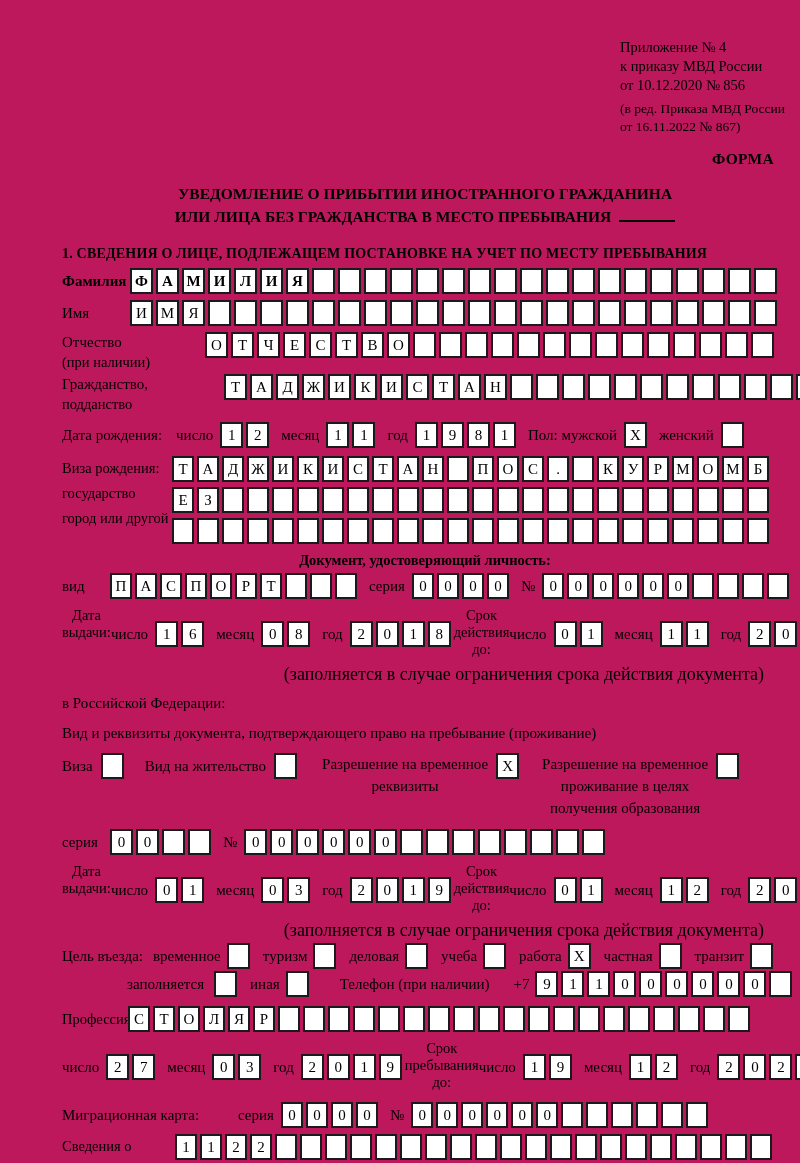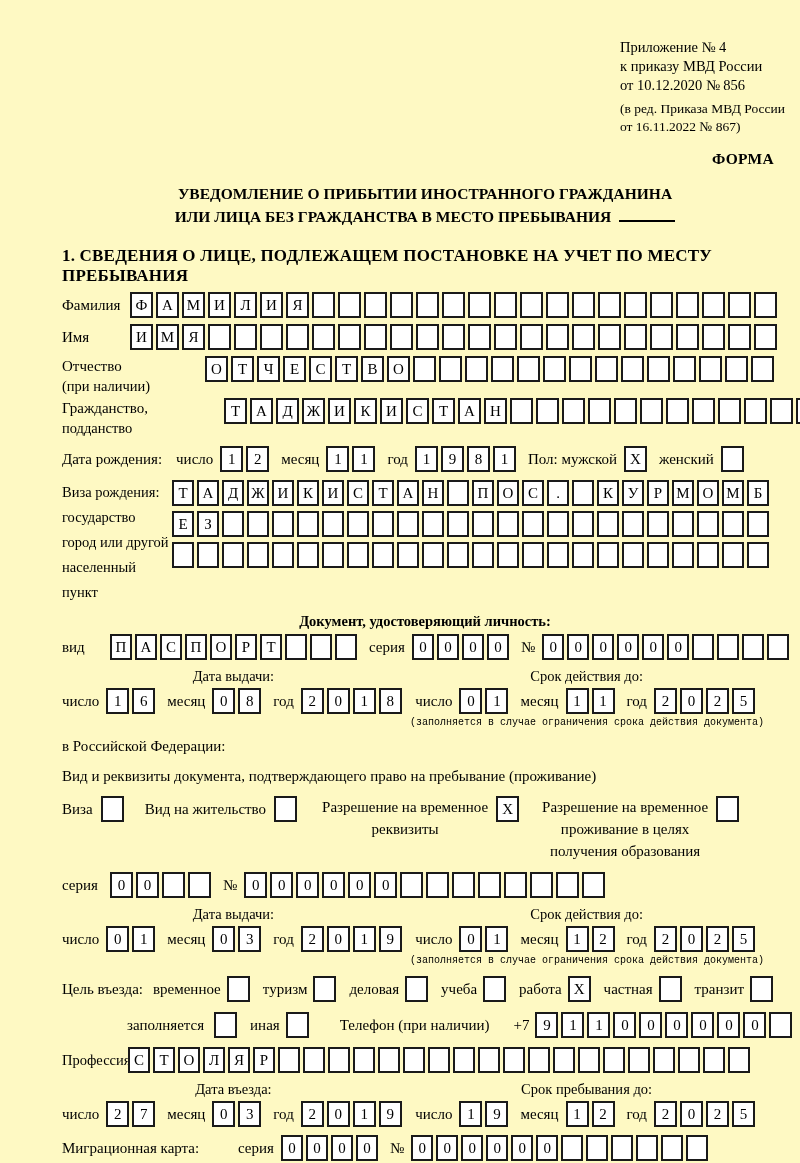--- a/index.html
+++ b/index.html
@@ -1,59 +1,59 @@
 <!DOCTYPE html>
 <html><head>
 <meta charset="utf-8">
 <style>
   html,body { margin:0; padding:0; background:#888; }
   .page {
-    width:800px; height:1163px; background:#fef9c3; color:#000;
+    width:800px; height:1163px; background:#be185d; color:#000;
     font-family:"Liberation Serif", serif;
     box-sizing:border-box; padding:38px 12px 0 62px;
     position:relative; overflow:hidden;
   }
   
   .approval { margin-left:558px; font-size:14.5px; line-height:19px; }
   .approval-sub { margin-left:558px; font-size:13.5px; line-height:18px; margin-top:5px; }
   .form-word { text-align:right; padding-right:14px; font-weight:bold; font-size:15.5px; margin-top:14px; letter-spacing:.3px; }
   .title { text-align:center; font-weight:bold; font-size:15.5px; line-height:23px; margin-top:14px; }
   .blank-line { display:inline-block; width:56px; border-bottom:2px solid #000; height:14px; margin-left:8px; }
-  .sec-heading { font-weight:bold; font-size:17px; margin-top:18px; letter-spacing:.2px; }
+  .sec-heading { font-weight:bold; font-size:14px; margin-top:18px; letter-spacing:.2px; }
 
   
   .r { display:flex; align-items:flex-start; margin-top:6px; }
   .lb { font-size:15px; line-height:26px; flex:none; }
   .lb2 { font-size:14.5px; line-height:20px; flex:none; }
   .cg { display:inline-flex; flex:none; }
   .cell {
     width:23px; height:26px; box-sizing:border-box; border:2px solid #1a1a1a;
     margin-right:3px; display:inline-flex; align-items:center; justify-content:center;
     font-size:15px; line-height:1; background:#fff; flex:none;
   }
   .tight .cell { width:22px; }
   .w { font-size:15px; line-height:26px; margin:0 7px 0 9px; flex:none; }
   .stack { display:flex; flex-direction:column; row-gap:5px; }
 
   .doc-heading { text-align:center; font-weight:bold; font-size:14.5px; margin-top:8px; }
 
   .dates { display:flex; margin-top:8px; }
-  .dgroup { display:flex; flex-direction:column; }
+  .dgroup { display:flex; flex-direction:row; }
   .dgroup.right { margin-left:auto; margin-right:30px; }
   .dt { text-align:center; font-size:14.5px; margin-bottom:3px; }
   .dboxes { display:flex; align-items:center; }
   .dboxes .w:first-child { margin-left:0; }
-  .nt { text-align:right; font-size:10px; margin-top:3px; padding-right:24px;font-family:Liberation Mono, monospace; }
+  .nt { text-align:right; font-size:18px; margin-top:3px; padding-right:24px; }
 
   .plain { font-size:15px; line-height:24px; margin-top:6px; }
   .opts { display:flex; align-items:flex-start; margin-top:8px; }
   .opt { display:flex; align-items:flex-start; }
   .opt .olabel { font-size:15px; line-height:26px; margin-right:8px; }
   .opt .olabel.center { text-align:center; line-height:22px; }
-  .purpose-line { display:flex; align-items:center; margin-top:10px;text-align:right; }
+  .purpose-line { display:flex; align-items:center; margin-top:2px;text-align:right; }
   .purpose-line .w { margin:0 6px 0 10px; }
 </style>
 </head>
 <body>
 
 <div class="page">
 
   <div class="approval">
     <div>Приложение № 4</div>
     <div>к приказу МВД России</div>
@@ -66,21 +66,21 @@
 
   <div class="form-word">ФОРМА</div>
 
   <div class="title">
     <div>УВЕДОМЛЕНИЕ О ПРИБЫТИИ ИНОСТРАННОГО ГРАЖДАНИНА</div>
     <div><span>ИЛИ ЛИЦА БЕЗ ГРАЖДАНСТВА В МЕСТО ПРЕБЫВАНИЯ</span><span class="blank-line"></span></div>
   </div>
 
   <div class="sec-heading">1. СВЕДЕНИЯ О ЛИЦЕ, ПОДЛЕЖАЩЕМ ПОСТАНОВКЕ НА УЧЕТ ПО МЕСТУ ПРЕБЫВАНИЯ</div>
 
-  <div class="r" style="">
+  <div class="r" style="font-weight:bold;">
     <span class="lb" style="width:68px;">Фамилия</span>
     <span class="cg">
         <span class="cell">Ф</span>
         <span class="cell">А</span>
         <span class="cell">М</span>
         <span class="cell">И</span>
         <span class="cell">Л</span>
         <span class="cell">И</span>
         <span class="cell">Я</span>
         <span class="cell"></span>
@@ -225,21 +225,20 @@
     <span class="cg">
         <span class="cell"></span>
       </span>
   </div>
 
   <div class="r" style="margin-top:8px;">
     <span class="lb2" style="width:110px; line-height:25px;">
       <span style="display:block; font-size:14.5px;">Виза рождения:</span>
       <span style="display:block;">государство</span>
       <span style="display:block;">город или другой</span>
-      <span style="display:block;">населенный пункт</span>
     </span>
     <span class="stack">
       <span class="cg tight">
           <span class="cell">Т</span>
           <span class="cell">А</span>
           <span class="cell">Д</span>
           <span class="cell">Ж</span>
           <span class="cell">И</span>
           <span class="cell">К</span>
           <span class="cell">И</span>
@@ -596,21 +595,20 @@
         <span class="cell"></span>
         <span class="cell"></span>
         <span class="cell"></span>
         <span class="cell"></span>
         <span class="cell"></span>
       </span>
   </div>
 
   <div class="dates">
     <div class="dgroup">
-      <div class="dt">Дата въезда:</div>
       <div class="dboxes">
         <span class="w">число</span>
         <span class="cg">
             <span class="cell">2</span>
             <span class="cell">7</span>
           </span>
         <span class="w">месяц</span>
         <span class="cg">
             <span class="cell">0</span>
             <span class="cell">3</span>

